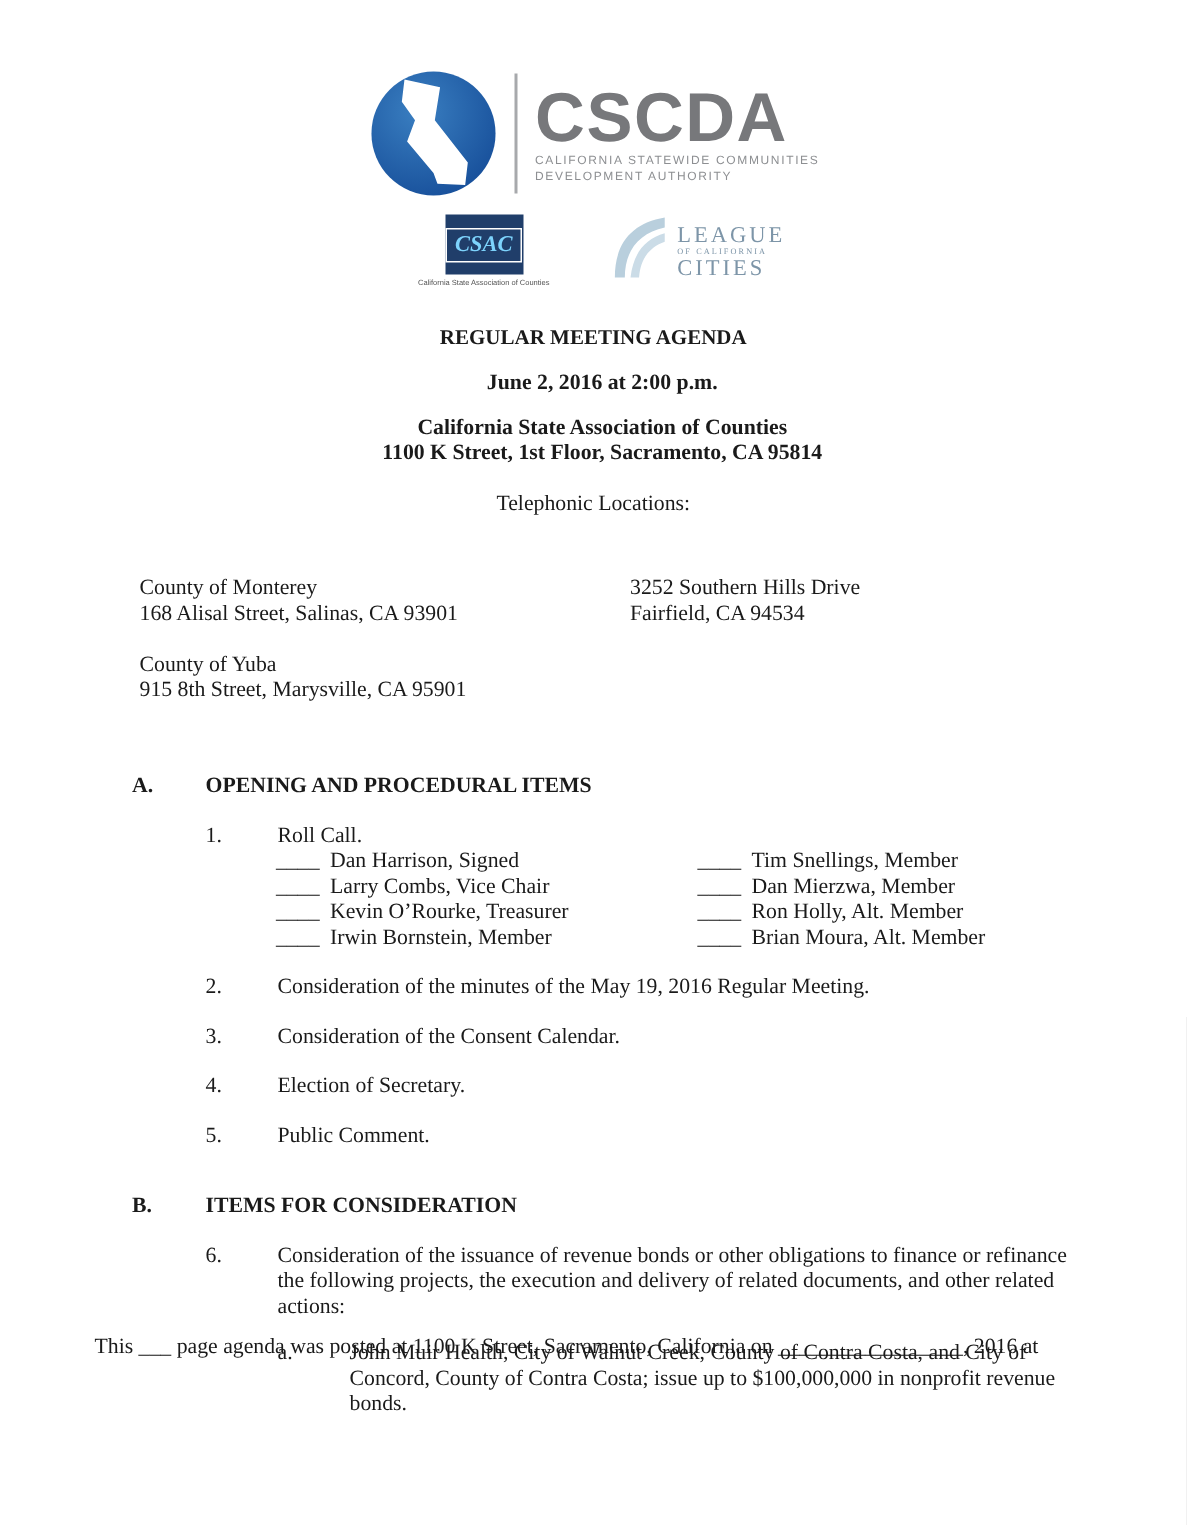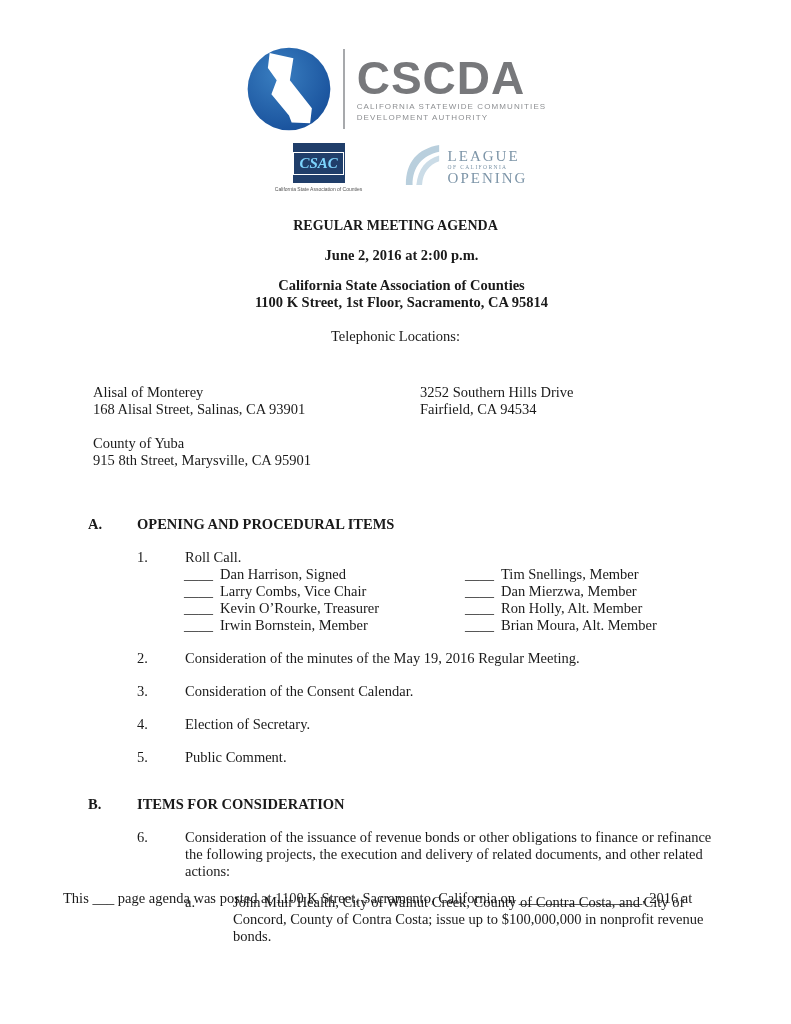--- a/index.html
+++ b/index.html
@@ -95,41 +95,41 @@
       <div class="league">
         <span>
           <svg viewBox="0 0 40 46" width="38" height="44">
             <path d="M2,44 C2,20 14,6 37,2 L37,9 C19,13 9,25 9,44 Z" fill="#b9cfdd"></path>
             <path d="M13,44 C15,27 23,17 37,13 L37,19 C26,23 20,31 19,44 Z" fill="#cbdce7"></path>
           </svg>
         </span>
         <div class="league-text">
           <div class="league-l1">LEAGUE</div>
           <div class="league-l2">OF CALIFORNIA</div>
-          <div class="league-l3">OPENING</div>
+          <div class="league-l3">CITIES</div>
         </div>
       </div>
     </div>
   </div>
 
   <div class="title-block">
     <div class="tb-title">REGULAR MEETING AGENDA</div>
     <div class="tb-gap"></div>
     <div class="tb-bold">June 2, 2016 at 2:00 p.m.</div>
     <div class="tb-gap"></div>
     <div class="tb-bold">California State Association of Counties</div>
     <div class="tb-bold">1100 K Street, 1st Floor, Sacramento, CA 95814</div>
     <div class="tb-gap-lg"></div>
     <div>Telephonic Locations:</div>
   </div>
 
   <div class="locations">
     <div>
       <div class="loc-entry">
-        <div>Alisal of Monterey</div>
+        <div>County of Monterey</div>
         <div>168 Alisal Street, Salinas, CA 93901</div>
       </div>
       <div class="loc-entry">
         <div>County of Yuba</div>
         <div>915 8th Street, Marysville, CA 95901</div>
       </div>
     </div>
     <div>
       <div class="loc-entry">
         <div>3252 Southern Hills Drive</div>

